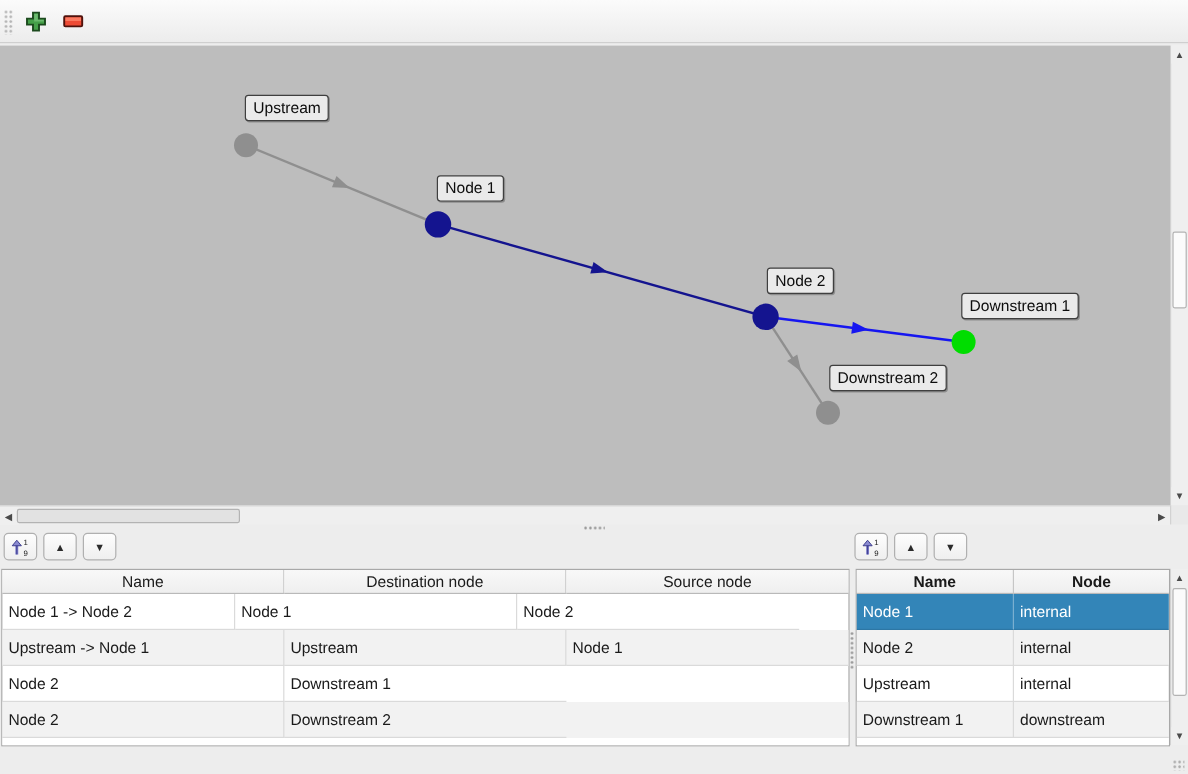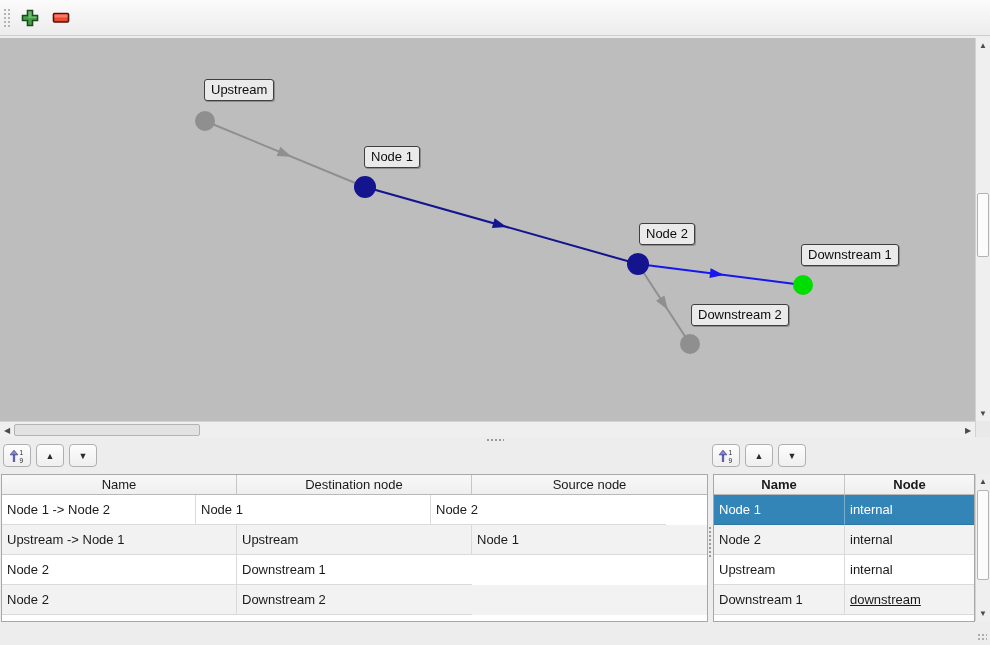--- a/index.html
+++ b/index.html
@@ -191,21 +191,21 @@
   <div class="tr stripe">
     <div class="td" style="width:131px;">Node 2</div>
     <div class="td" style="width:129px;">internal</div>
   </div>
   <div class="tr">
     <div class="td" style="width:131px;">Upstream</div>
     <div class="td" style="width:129px;">internal</div>
   </div>
   <div class="tr stripe">
     <div class="td" style="width:131px;">Downstream 1</div>
-    <div class="td" style="width:129px;text-decoration:underline;">downstream</div>
+    <div class="td" style="width:129px;">downstream</div>
   </div>
   <div class="empty-strip"></div>
 </div>
 
 <div class="abs sb sb-v" style="left:975px; top:474px; width:15px; height:147px;">
   <div class="sb-btn" style="left:0; top:0; width:14px; height:15px;">▲</div>
   <div class="sb-thumb" style="left:1px; top:16px; width:12px; height:90px;"></div>
   <div class="sb-btn" style="left:0; top:132px; width:14px; height:15px;">▼</div>
 </div>
 

